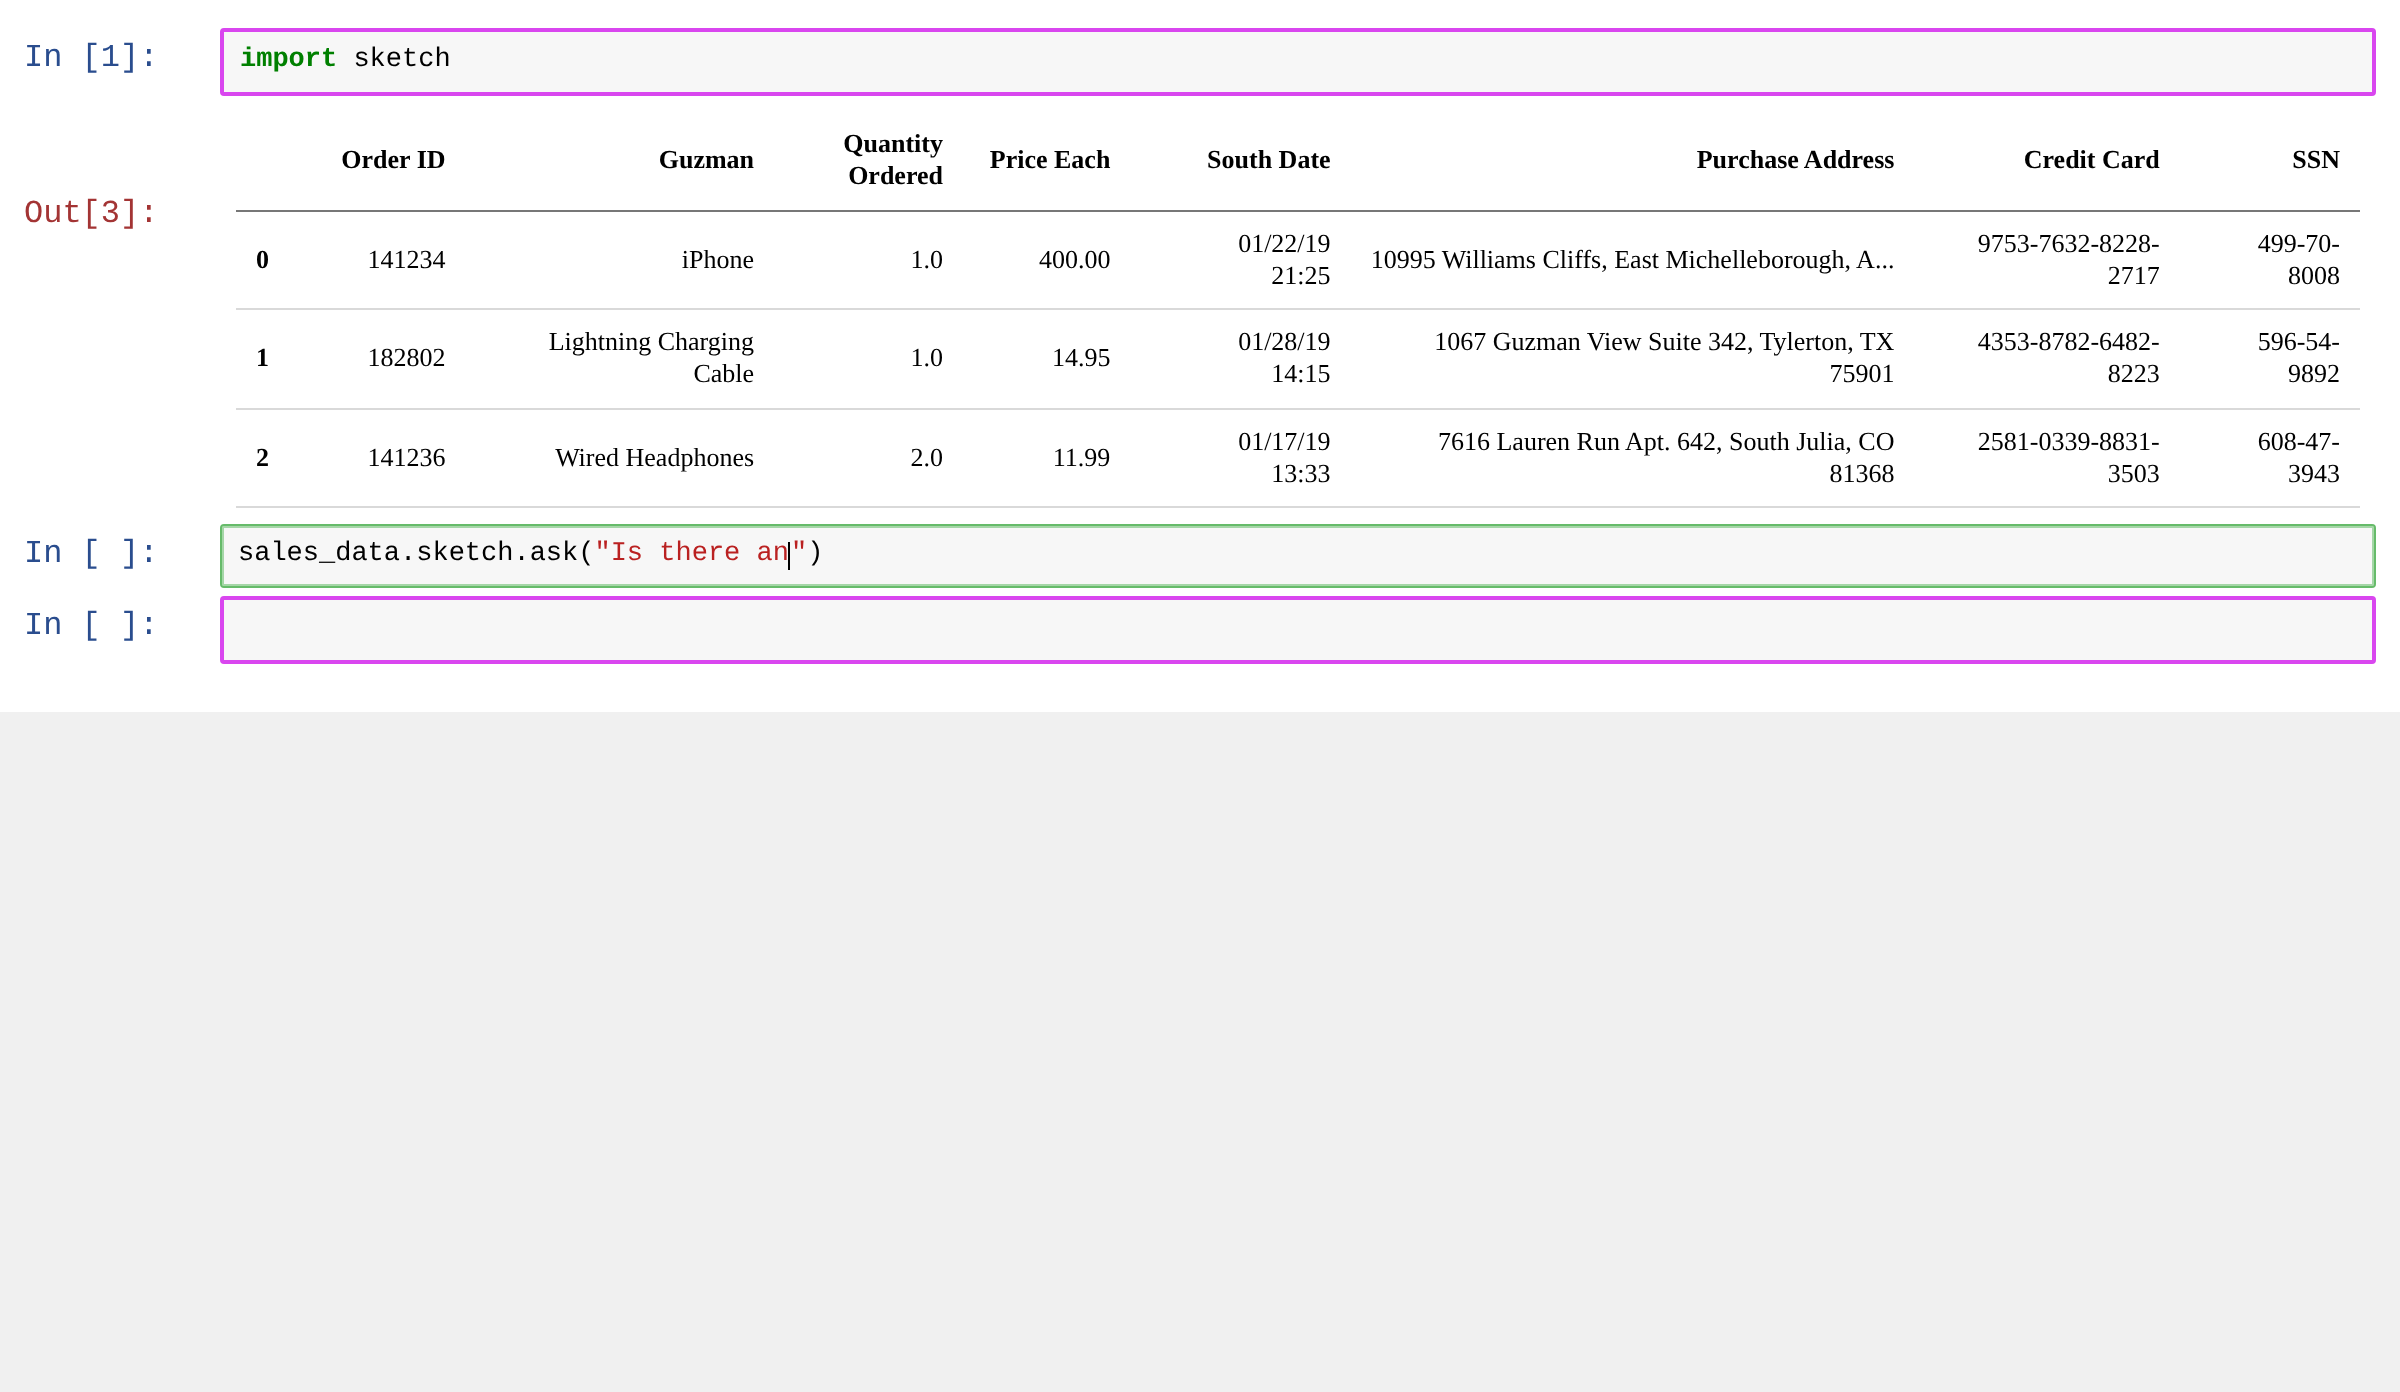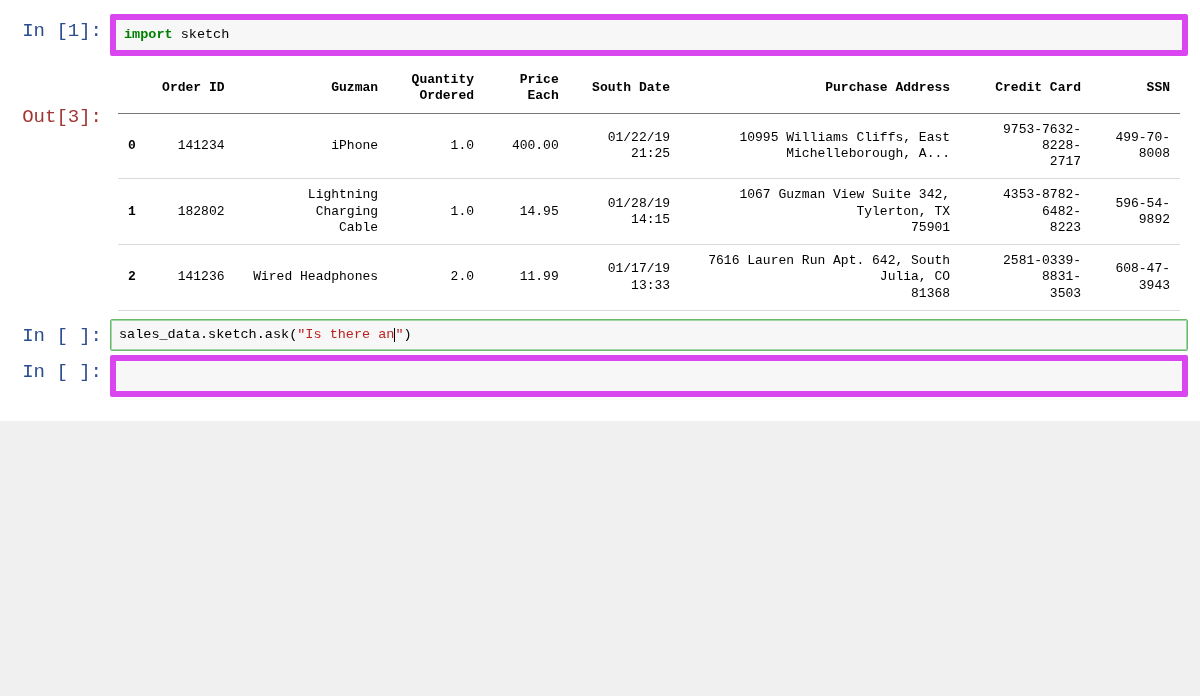--- a/index.html
+++ b/index.html
@@ -15,31 +15,31 @@
     padding: 10px 0 20px 0;
   }
   .cell {
     display: flex;
     align-items: flex-start;
     margin: 4px 12px;
   }
   .prompt {
     width: 90px;
     flex: 0 0 90px;
-    text-align: right;
+    text-align: left;
     padding: 6px 8px 0 0;
     font-family: Menlo, Monaco, "Courier New", monospace;
-    font-size: 19px;
+    font-size: 16px;
     white-space: pre;
   }
   .prompt.in  { color: #2a4d8e; }
   .prompt.out { color: #a33434; margin-top: 40px; }
   .input-area {
     flex: 1 1 auto;
-    border: 6px solid #d946ef;
+    border: 2px solid #d946ef;
     border-radius: 2px;
     background: #f7f7f7;
     padding: 6px 8px;
     font-family: Menlo, Monaco, "Courier New", monospace;
     font-size: 13.5px;
     line-height: 1.35;
     overflow: hidden;
     position: relative;
   }
   .input-area.selected {
@@ -72,21 +72,21 @@
     border-radius: 4px;
   }
 
   .output-area {
     flex: 1 1 auto;
     padding: 4px 8px;
   }
 
   table.df {
     border-collapse: collapse;
-    font-family: Liberation Mono, monospace;
+    font-family: Liberation Serif, serif;
     font-size: 13px;
     width: 100%;
   }
   table.df th, table.df td {
     padding: 8px 10px;
     text-align: right;
     vertical-align: middle;
     line-height: 1.25;
   }
   table.df thead th {

